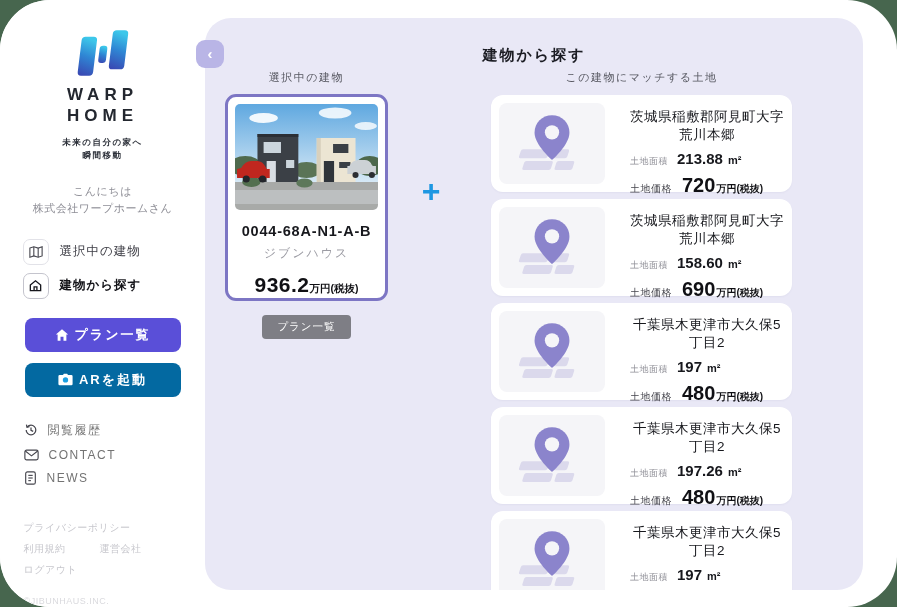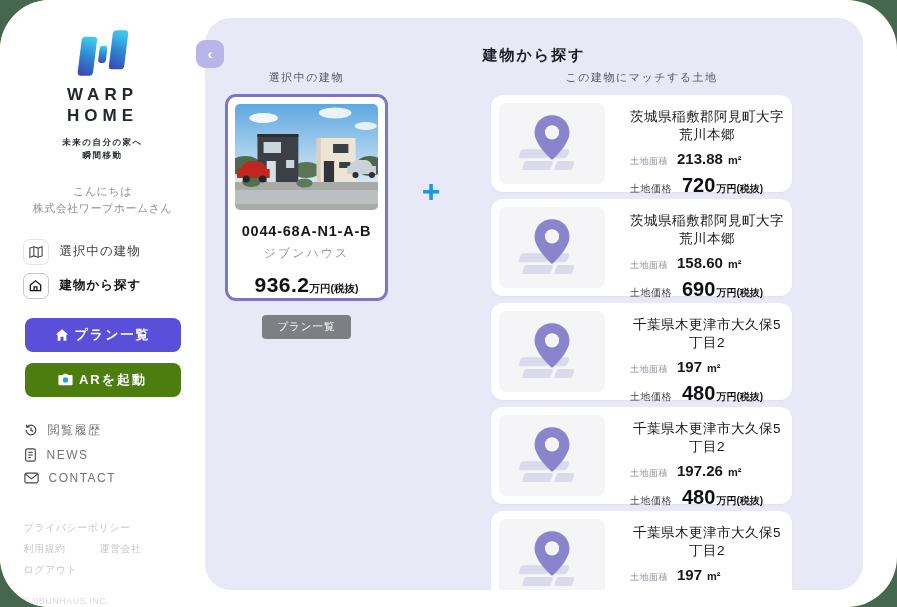--- a/index.html
+++ b/index.html
@@ -51,21 +51,21 @@
   .nav-item.active .nav-icon-box{ border-color:#c4c4cd; color:#17171d; }
   .nav-label{ font-size:12.5px; color:#3d3d45; letter-spacing:1px; }
   .nav-item.active .nav-label{ font-weight:bold; color:#141419; }
   .cta{ width:156px; height:34px; border:none; border-radius:8px;
     display:flex; align-items:center; justify-content:center; gap:6px;
     color:#fff; font-size:13px; font-weight:bold; letter-spacing:2px;
     cursor:pointer; margin-top:11px;
     font-family:"Liberation Sans","DejaVu Sans",sans-serif;
   }
   .cta-plan{ background:#5a4fd8; }
-  .cta-ar{ background:#4d7c0f; }
+  .cta-ar{ background:#0369a1; }
   .subnav{ width:158px; margin-top:16px; }
   .subnav-item{
     display:flex; align-items:center; gap:10px;
     margin:9px 0; cursor:pointer;
     color:#45454d;
   }
   .subnav-label{ font-size:12px; color:#737373; letter-spacing:1.5px; }
   .foot-links{ width:158px; margin-top:20px; font-size:10px; color:#c7c7cd;text-align:center; }
   .foot-row{ display:flex; gap:34px; margin:7px 0; }
   .foot-link{ cursor:pointer; letter-spacing:0.5px; }
@@ -217,34 +217,34 @@
     <div class="subnav">
       <div class="subnav-item">
         <svg width="14" height="14" viewBox="0 0 16 16" fill="none" stroke="currentColor" stroke-width="1.4">
           <path d="M2.5 8 A5.5 5.5 0 1 0 8 2.5 A5.7 5.7 0 0 0 3.6 4.6"></path>
           <polyline points="2.8,1.8 3.4,4.8 6.3,4.2" fill="none"></polyline>
           <polyline points="8,5 8,8.3 10.5,9.6" fill="none"></polyline>
         </svg>
         <span class="subnav-label">閲覧履歴</span>
       </div>
       <div class="subnav-item">
+        <svg width="15" height="12" viewBox="0 0 17 13" fill="none" stroke="currentColor" stroke-width="1.3">
+          <rect x="1" y="1" width="15" height="11" rx="2"></rect>
+          <polyline points="1.5,2 8.5,7.5 15.5,2" fill="none"></polyline>
+        </svg>
+        <span class="subnav-label">CONTACT</span>
+      </div>
+      <div class="subnav-item">
         <svg width="13" height="14" viewBox="0 0 14 16" fill="none" stroke="currentColor" stroke-width="1.3">
           <rect x="1.5" y="1" width="11" height="14" rx="2"></rect>
           <line x1="4.5" y1="5" x2="9.5" y2="5"></line>
             <line x1="4.5" y1="8" x2="9.5" y2="8"></line>
             <line x1="4.5" y1="11" x2="7.5" y2="11"></line>
         </svg>
         <span class="subnav-label">NEWS</span>
-      </div>
-      <div class="subnav-item">
-        <svg width="15" height="12" viewBox="0 0 17 13" fill="none" stroke="currentColor" stroke-width="1.3">
-          <rect x="1" y="1" width="15" height="11" rx="2"></rect>
-          <polyline points="1.5,2 8.5,7.5 15.5,2" fill="none"></polyline>
-        </svg>
-        <span class="subnav-label">CONTACT</span>
       </div>
     </div>
 
     <div class="foot-links">
       <div class="foot-row">
           <span class="foot-link">プライバシーポリシー</span>
         </div>
       <div class="foot-row">
         <span class="foot-link">利用規約</span>
         <span class="foot-link">運営会社</span>

